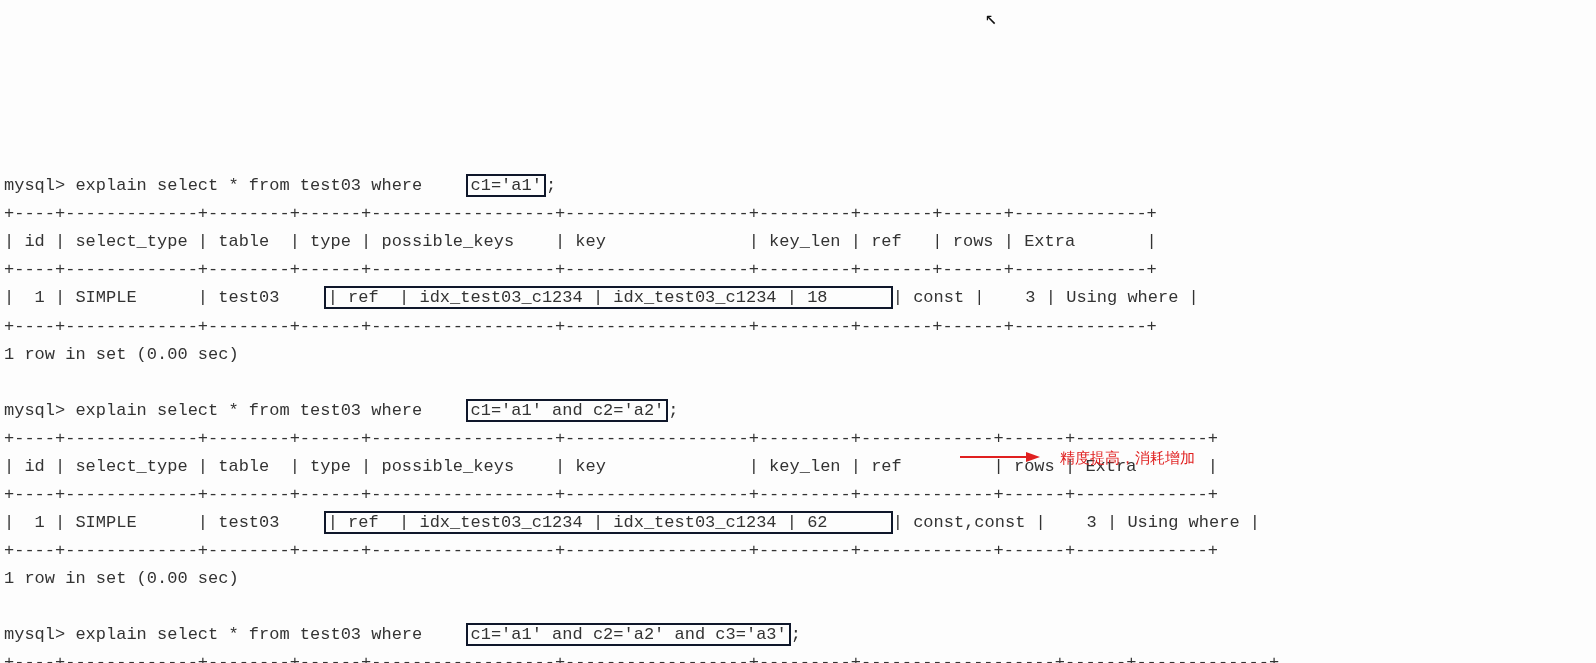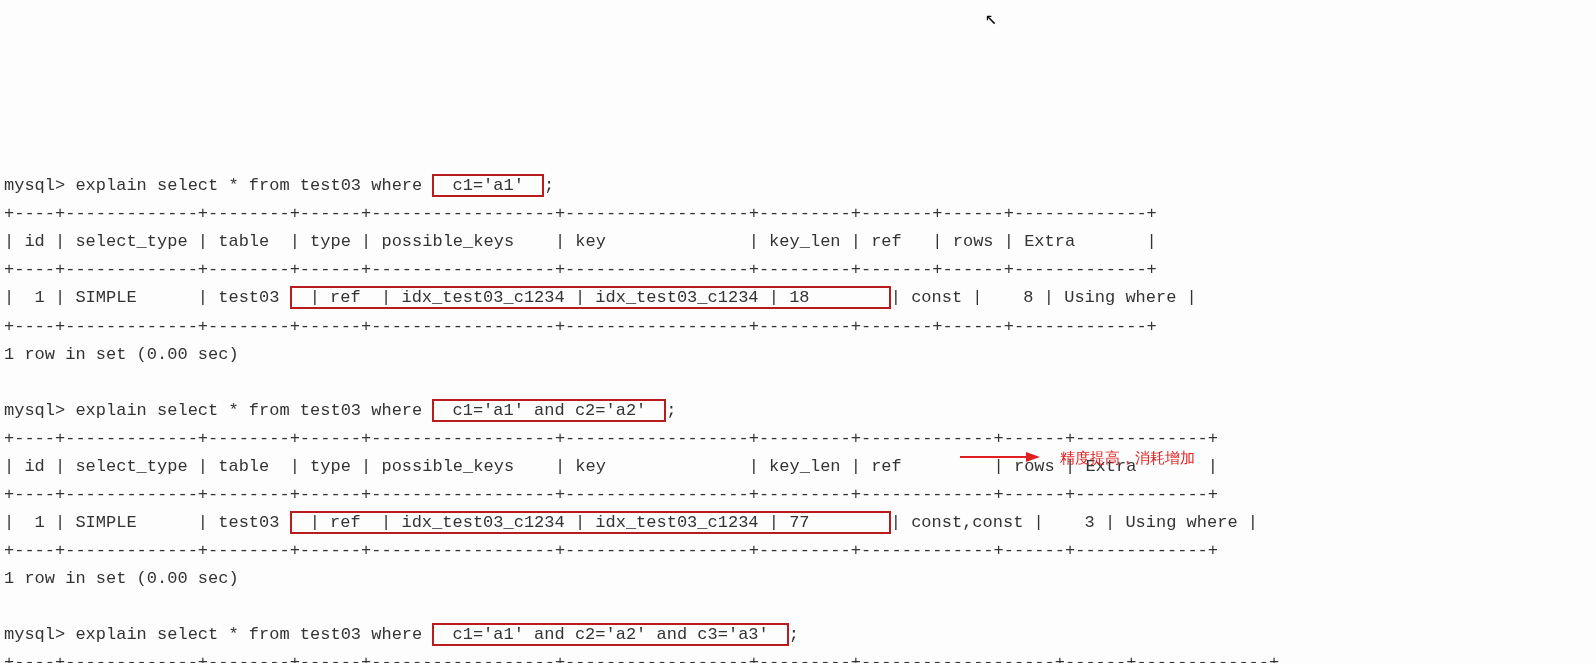--- a/index.html
+++ b/index.html
@@ -7,22 +7,23 @@
       padding: 4px;
       background: #fdfdfd;
       font-family: "Courier New", monospace;
       font-size: 17px;
       color: #333333;
       white-space: pre;
       line-height: 1.65;
       position: relative;
     }
     .boxed {
-      border: 2px solid #b91c1c;
-      padding: 0 18px;
+      border: 2px solid #0f172a;
+      padding: 0 2px;
+      margin-left: 34px;
     }
     .annot {
       position: absolute;
       color: #e02020;
       font-family: "Microsoft YaHei", sans-serif;
       font-size: 15px;
       white-space: nowrap;
     }
     .arrow {
       position: absolute;
@@ -47,29 +48,29 @@
 <body>
 
 
 
 <span class="cursor-icon">↖</span>
 
 <div><span>mysql&gt; explain select * from test03 where </span><span class="boxed">c1='a1'</span><span>;</span>
 <span>+----+-------------+--------+------+------------------+------------------+---------+-------+------+-------------+</span>
 <span>| id | select_type | table  | type | possible_keys    | key              | key_len | ref   | rows | Extra       |</span>
 <span>+----+-------------+--------+------+------------------+------------------+---------+-------+------+-------------+</span>
-<span><span>|  1 | SIMPLE      | test03 </span><span class="boxed">| ref  | idx_test03_c1234 | idx_test03_c1234 | 18      </span><span>| const |    8 | Using where |</span></span>
+<span><span>|  1 | SIMPLE      | test03 </span><span class="boxed">| ref  | idx_test03_c1234 | idx_test03_c1234 | 18      </span><span>| const |    3 | Using where |</span></span>
 <span>+----+-------------+--------+------+------------------+------------------+---------+-------+------+-------------+</span>
 <span>1 row in set (0.00 sec)</span>
 
 <span>mysql&gt; explain select * from test03 where </span><span class="boxed">c1='a1' and c2='a2'</span><span>;</span>
 <span>+----+-------------+--------+------+------------------+------------------+---------+-------------+------+-------------+</span>
 <span>| id | select_type | table  | type | possible_keys    | key              | key_len | ref         | rows | Extra       |</span>
 <span>+----+-------------+--------+------+------------------+------------------+---------+-------------+------+-------------+</span>
-<span><span>|  1 | SIMPLE      | test03 </span><span class="boxed">| ref  | idx_test03_c1234 | idx_test03_c1234 | 77      </span><span>| const,const |    3 | Using where |</span></span>
+<span><span>|  1 | SIMPLE      | test03 </span><span class="boxed">| ref  | idx_test03_c1234 | idx_test03_c1234 | 62      </span><span>| const,const |    3 | Using where |</span></span>
 <span>+----+-------------+--------+------+------------------+------------------+---------+-------------+------+-------------+</span>
 <span>1 row in set (0.00 sec)</span>
 
 <span>mysql&gt; explain select * from test03 where </span><span class="boxed">c1='a1' and c2='a2' and c3='a3'</span><span>;</span>
 <span>+----+-------------+--------+------+------------------+------------------+---------+-------------------+------+-------------+</span>
 
 
 
 
 </div>

